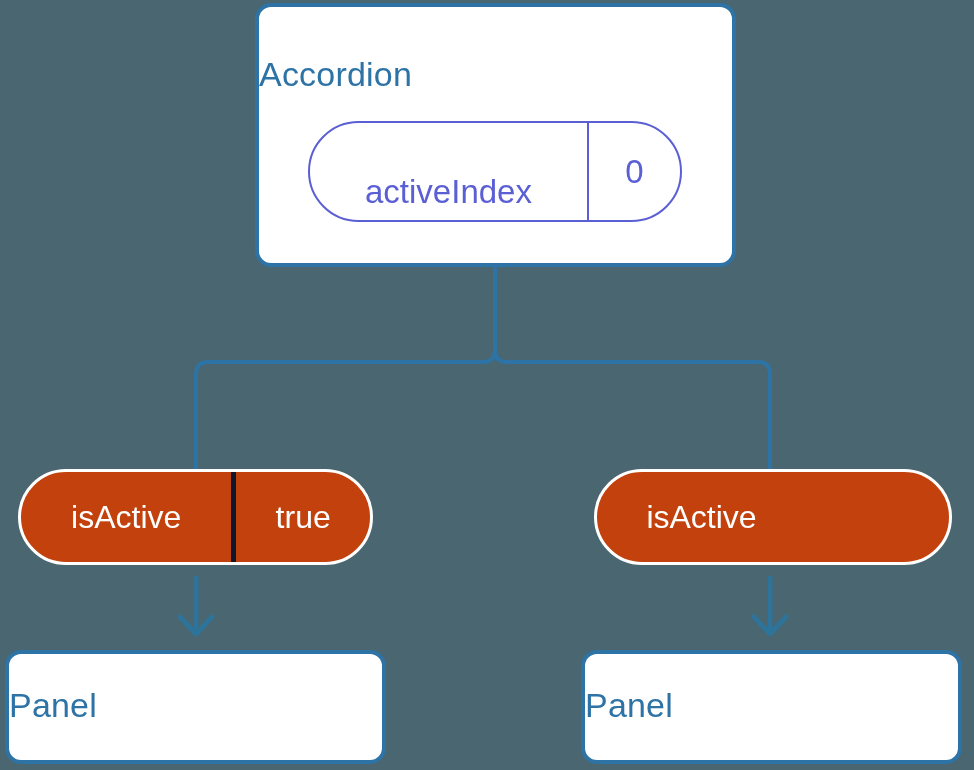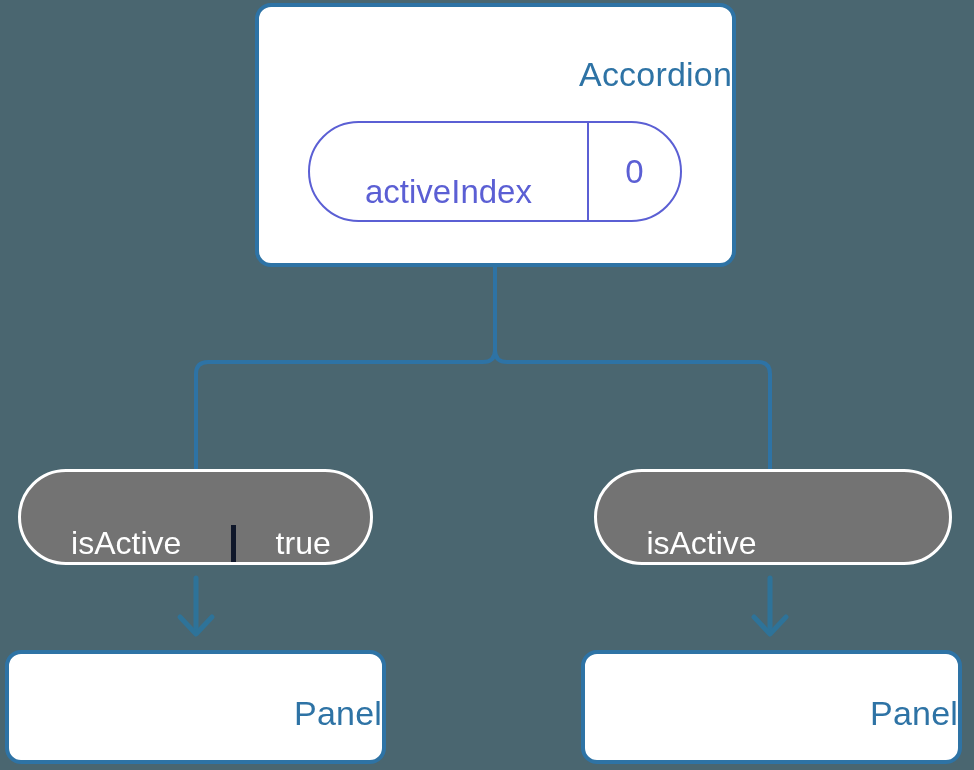--- a/index.html
+++ b/index.html
@@ -32,21 +32,21 @@
     position: absolute;
     background: #ffffff;
     border: 4px solid #2e73a5;
     border-radius: 16px;
     box-sizing: border-box;
   }
   .card-title {
     color: #2e73a5;
     font-size: 34px;
     font-weight: 400;
-    text-align: right;
+    text-align: left;
     letter-spacing: 0.2px;
     white-space: nowrap;
   }
 
   
   #accordion-card {
     left: 255px;
     top: 3px;
     width: 481px;
     height: 264px;
@@ -83,22 +83,21 @@
     color: #5b5fd4;
     font-size: 33px;
   }
   .pill-outline .pill-value {
     border-left: 2px solid #5b5fd4;
   }
 
   
   .pill-filled {
     border: 3px solid #ffffff;
-    background: #737373;
-    align-items: flex-end;
+    background: #c2410c;
   }
   .pill-filled .pill-key,
   .pill-filled .pill-value {
     color: #ffffff;
     font-size: 32px;
   }
   .pill-filled .pill-value {
     border-left: 5px solid #0f172a;
   }
 
@@ -140,21 +139,21 @@
     height: 114px;
   }
   #right-panel-card {
     left: 581px;
     top: 650px;
     width: 381px;
     height: 114px;
   }
   #left-panel-card .card-title,
   #right-panel-card .card-title {
-    margin-top: 40px;
+    margin-top: 32px;
   }
 </style>
 </head>
 <body>
 
 <div id="canvas">
 
   <svg id="connectors" viewBox="0 0 974 770" width="974" height="770" xmlns="http://www.w3.org/2000/svg">
 
     <path d="M 495 266

